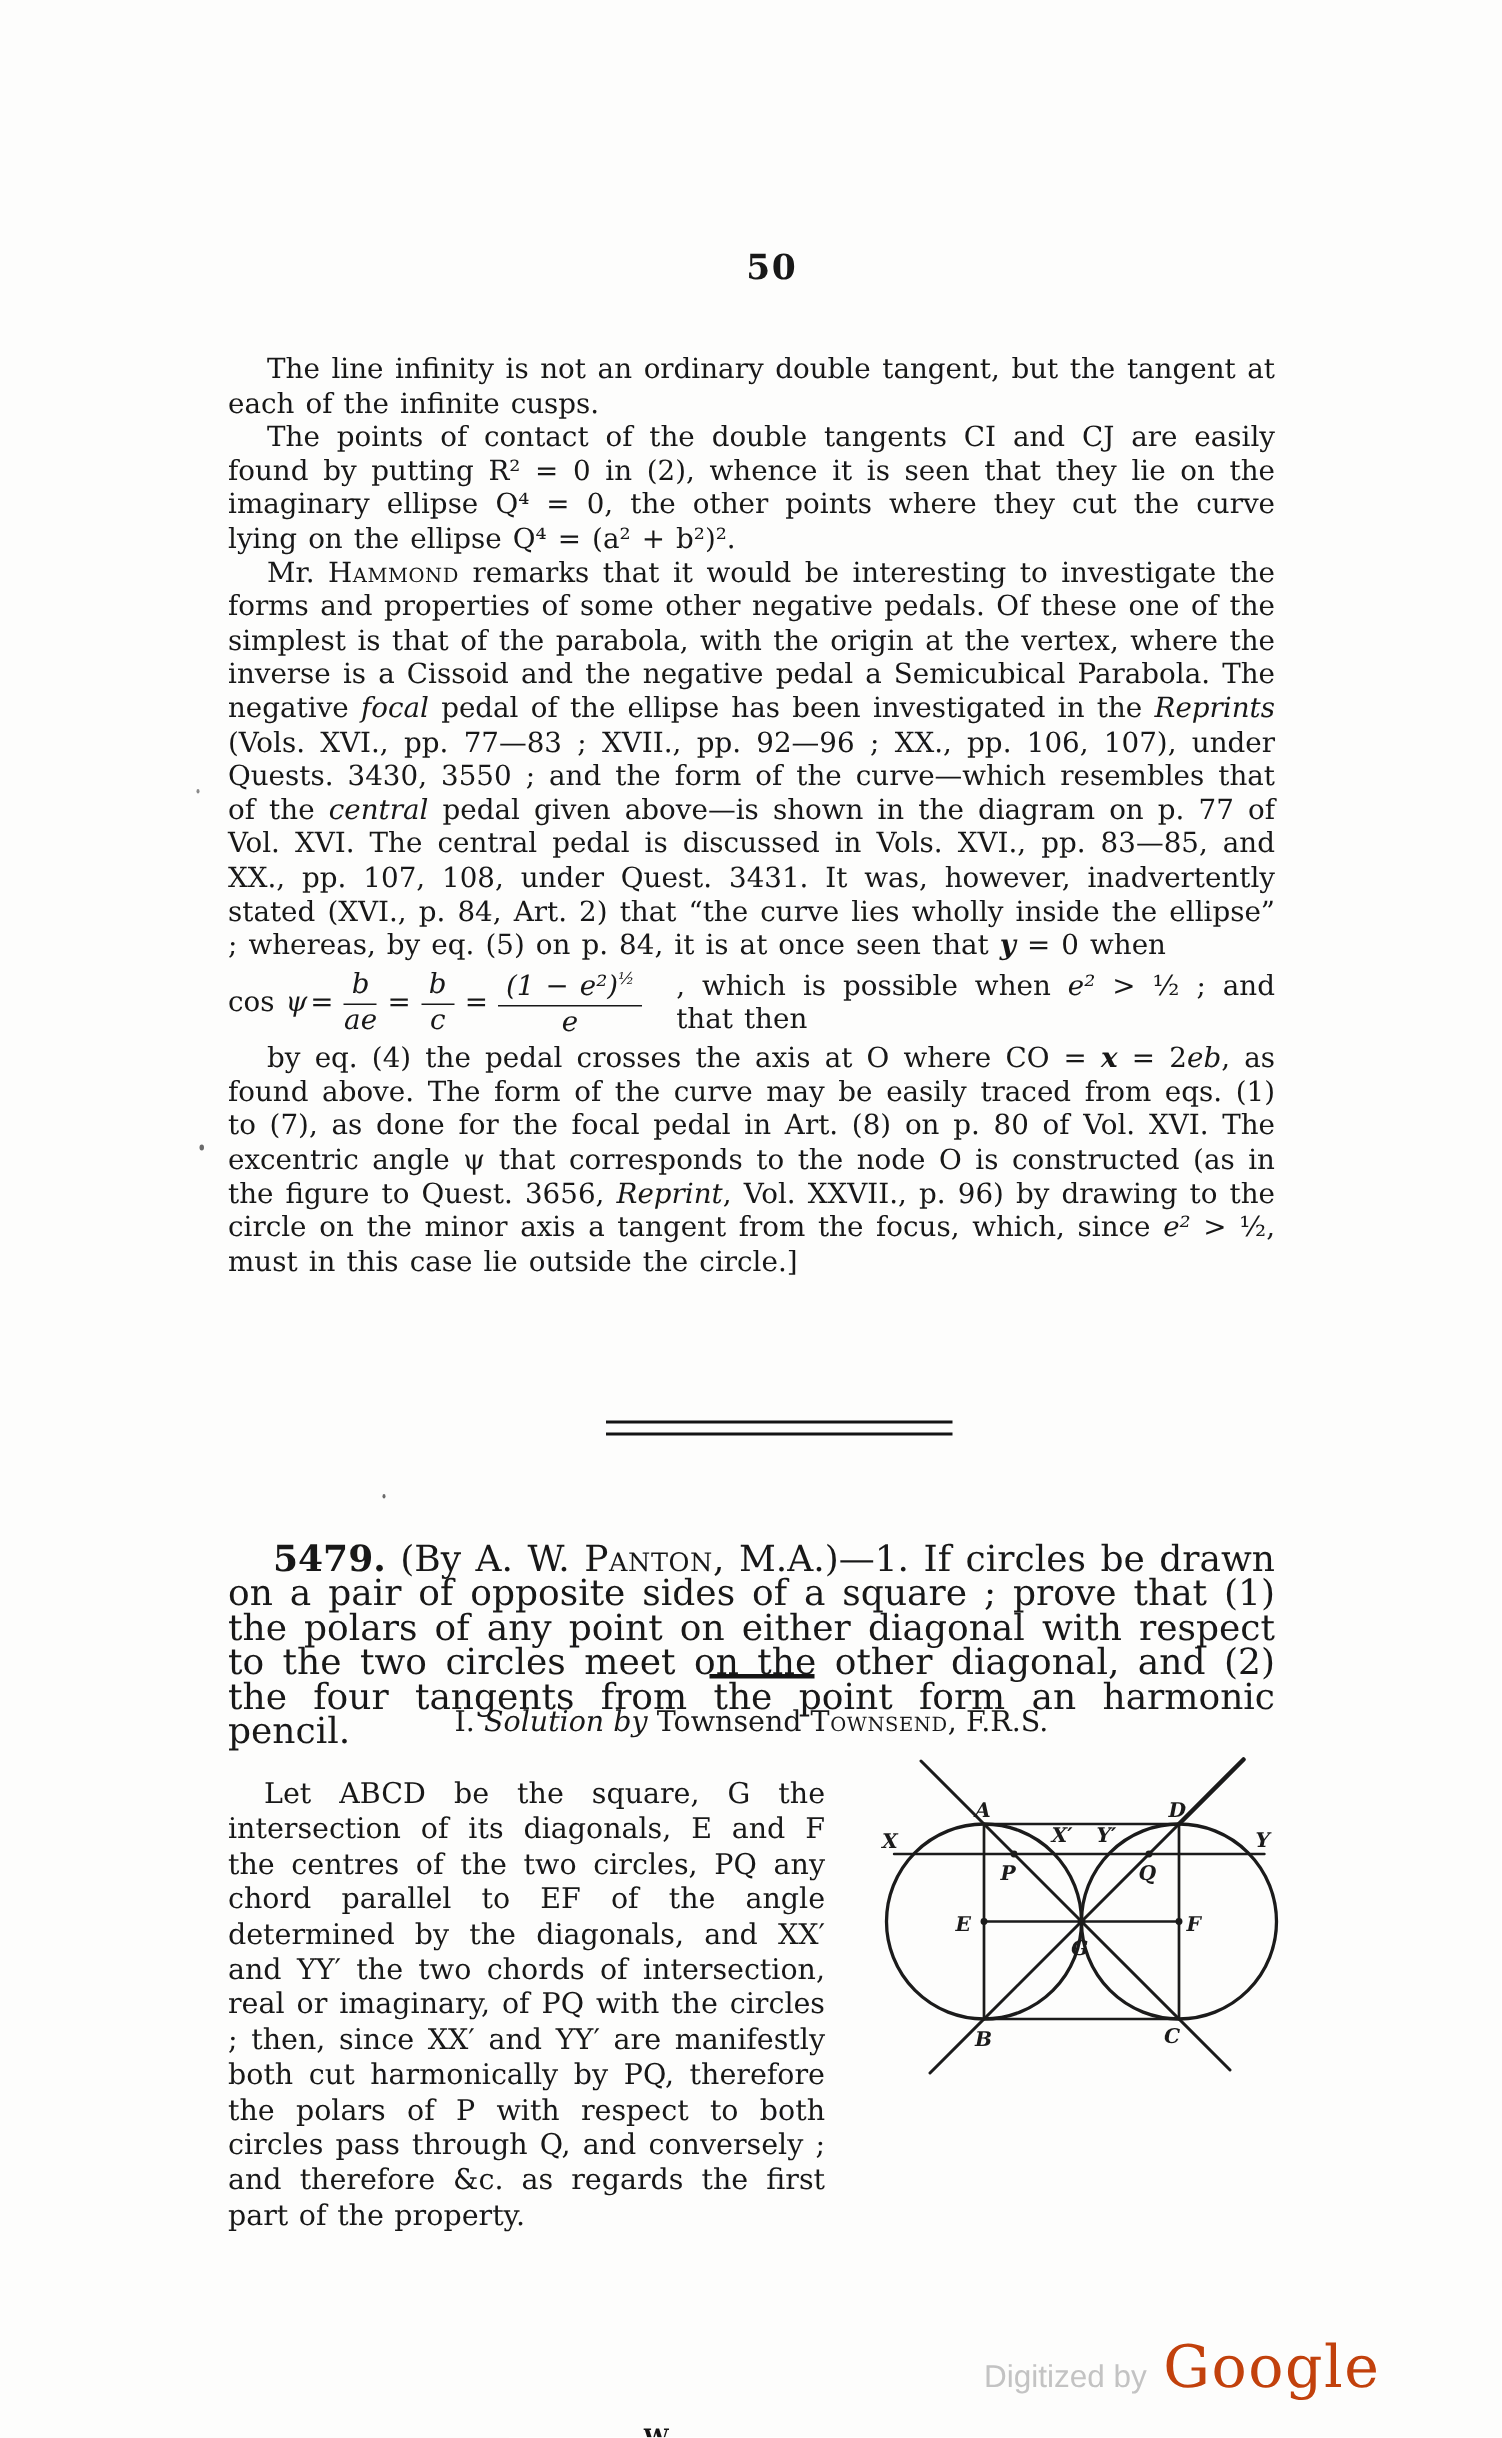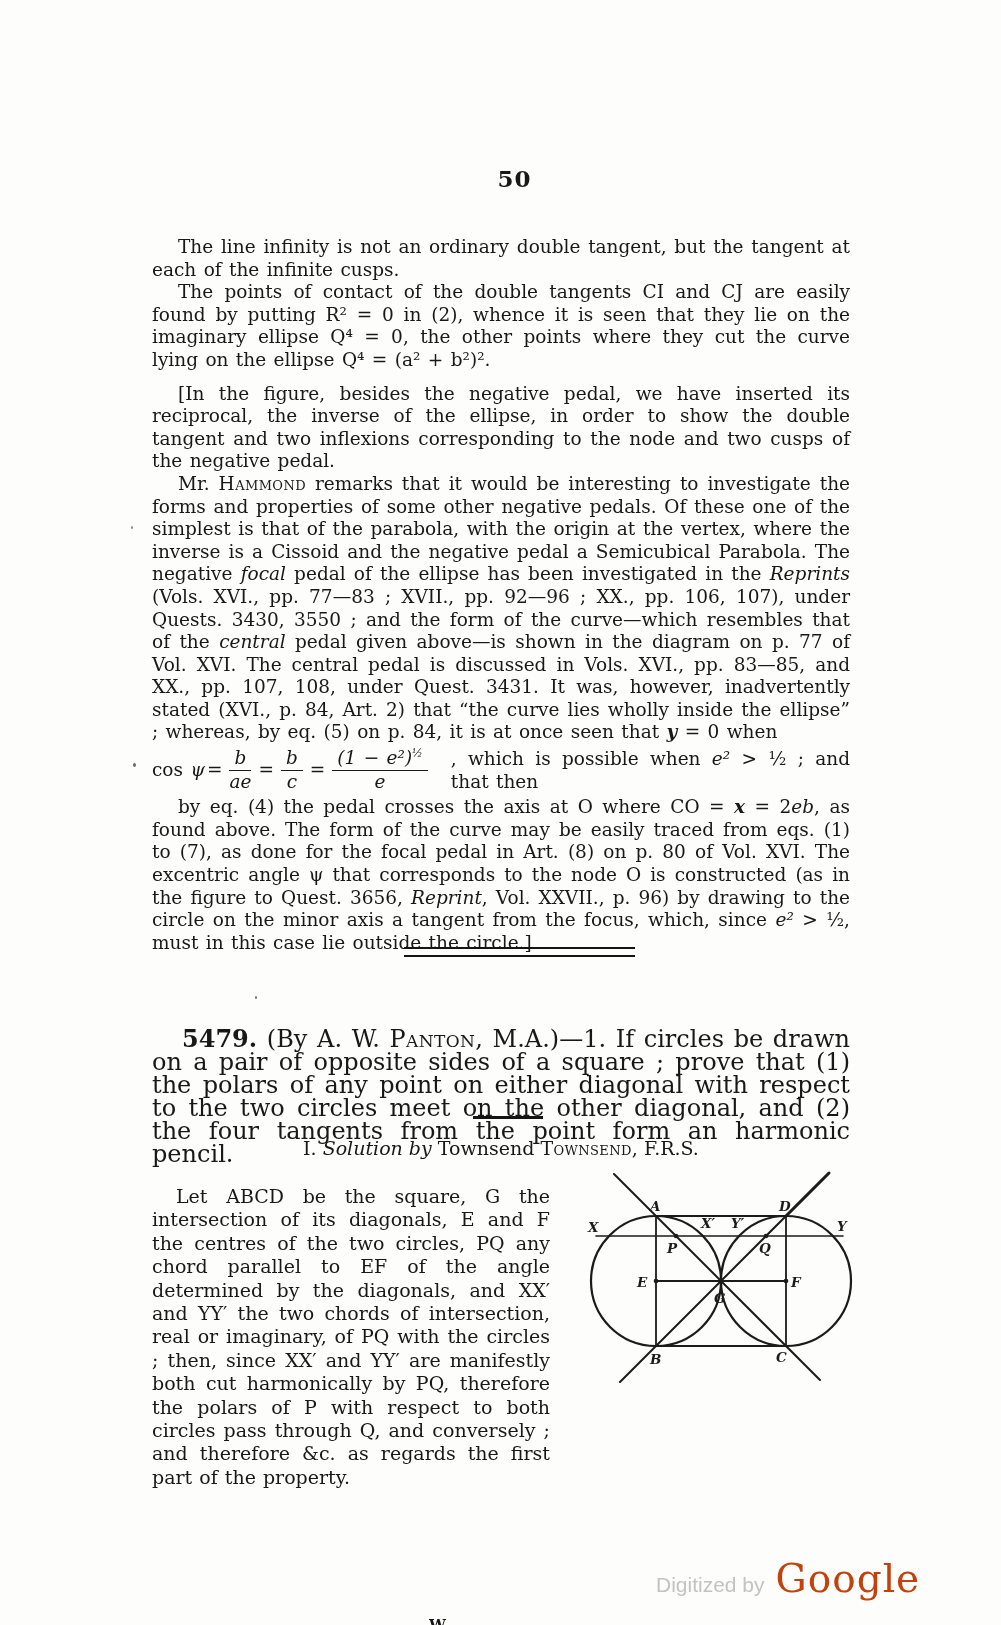--- a/index.html
+++ b/index.html
@@ -75,21 +75,20 @@
 </head>
 <body>
 
 <div class="page">
 
   <div class="pagenum">50</div>
 
   <div class="content">
     <p>The line infinity is not an ordinary double tangent, but the tangent at each of the infinite cusps.</p>
     <p>The points of contact of the double tangents CI and CJ are easily found by putting R² = 0 in (2), whence it is seen that they lie on the imaginary ellipse Q⁴ = 0, the other points where they cut the curve lying on the ellipse Q⁴ = (a² + b²)².</p>
-    <p class="gap-before">[In the figure, besides the negative pedal, we have inserted its reciprocal, the inverse of the ellipse, in order to show the double tangent and two inflexions corresponding to the node and two cusps of the negative pedal.</p>
     <p><span>Mr. </span><span class="seg-sc">Hammond</span><span> remarks that it would be interesting to investigate the forms and properties of some other negative pedals.  Of these one of the simplest is that of the parabola, with the origin at the vertex, where the inverse is a Cissoid and the negative pedal a Semicubical Parabola.  The negative </span><span class="seg-i">focal</span><span> pedal of the ellipse has been investigated in the </span><span class="seg-i">Reprints</span><span> (Vols. XVI., pp. 77—83 ;  XVII., pp. 92—96 ;  XX., pp. 106, 107), under Quests. 3430, 3550 ;  and the form of the curve—which resembles that of the </span><span class="seg-i">central</span><span> pedal given above—is shown in the diagram on p. 77 of Vol. XVI.  The central pedal is discussed in Vols. XVI., pp. 83—85, and XX., pp. 107, 108, under Quest. 3431.  It was, however, inadvertently stated (XVI., p. 84, Art. 2) that “the curve lies wholly inside the ellipse” ; whereas, by eq. (5) on p. 84, it is at once seen that </span><span class="seg-bi">y</span><span> = 0  when</span></p>
 
     <div class="formula-row">
       <span><span>cos </span><span class="seg-i">ψ</span></span>
       <span class="eq">=</span>
       <span class="frac">
         <span class="num">b</span>
         <span class="den">ae</span>
       </span>
       <span class="eq">=</span>

